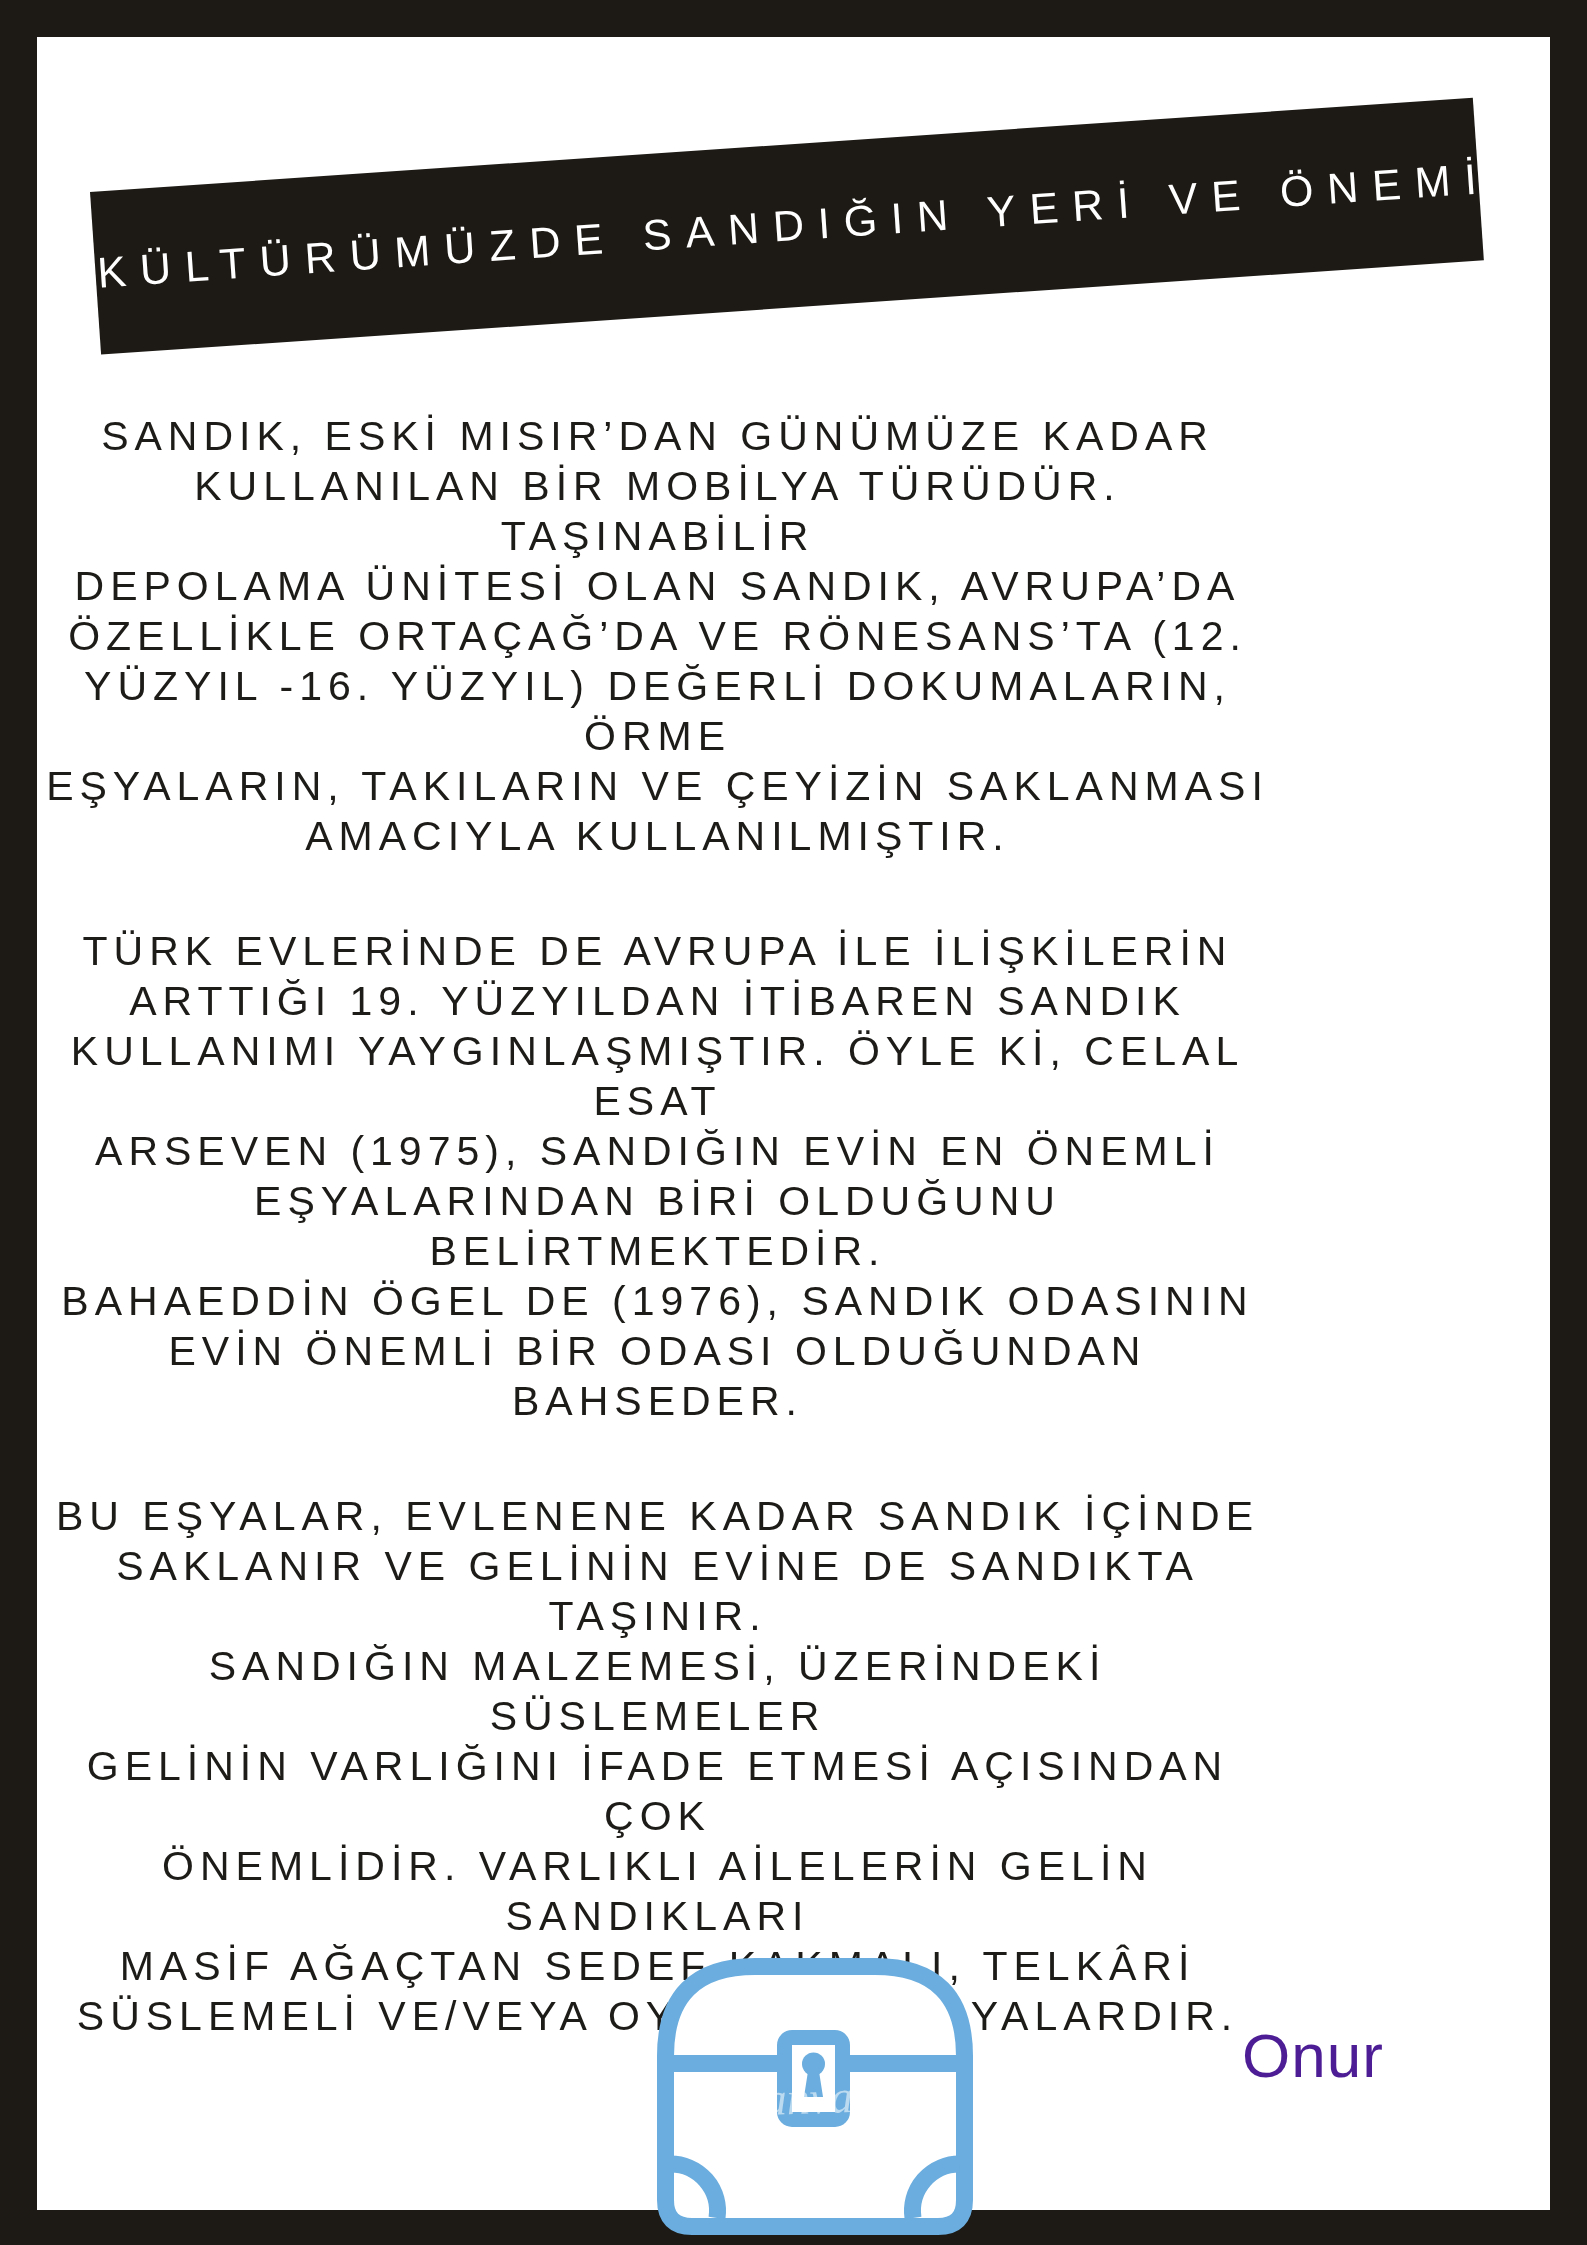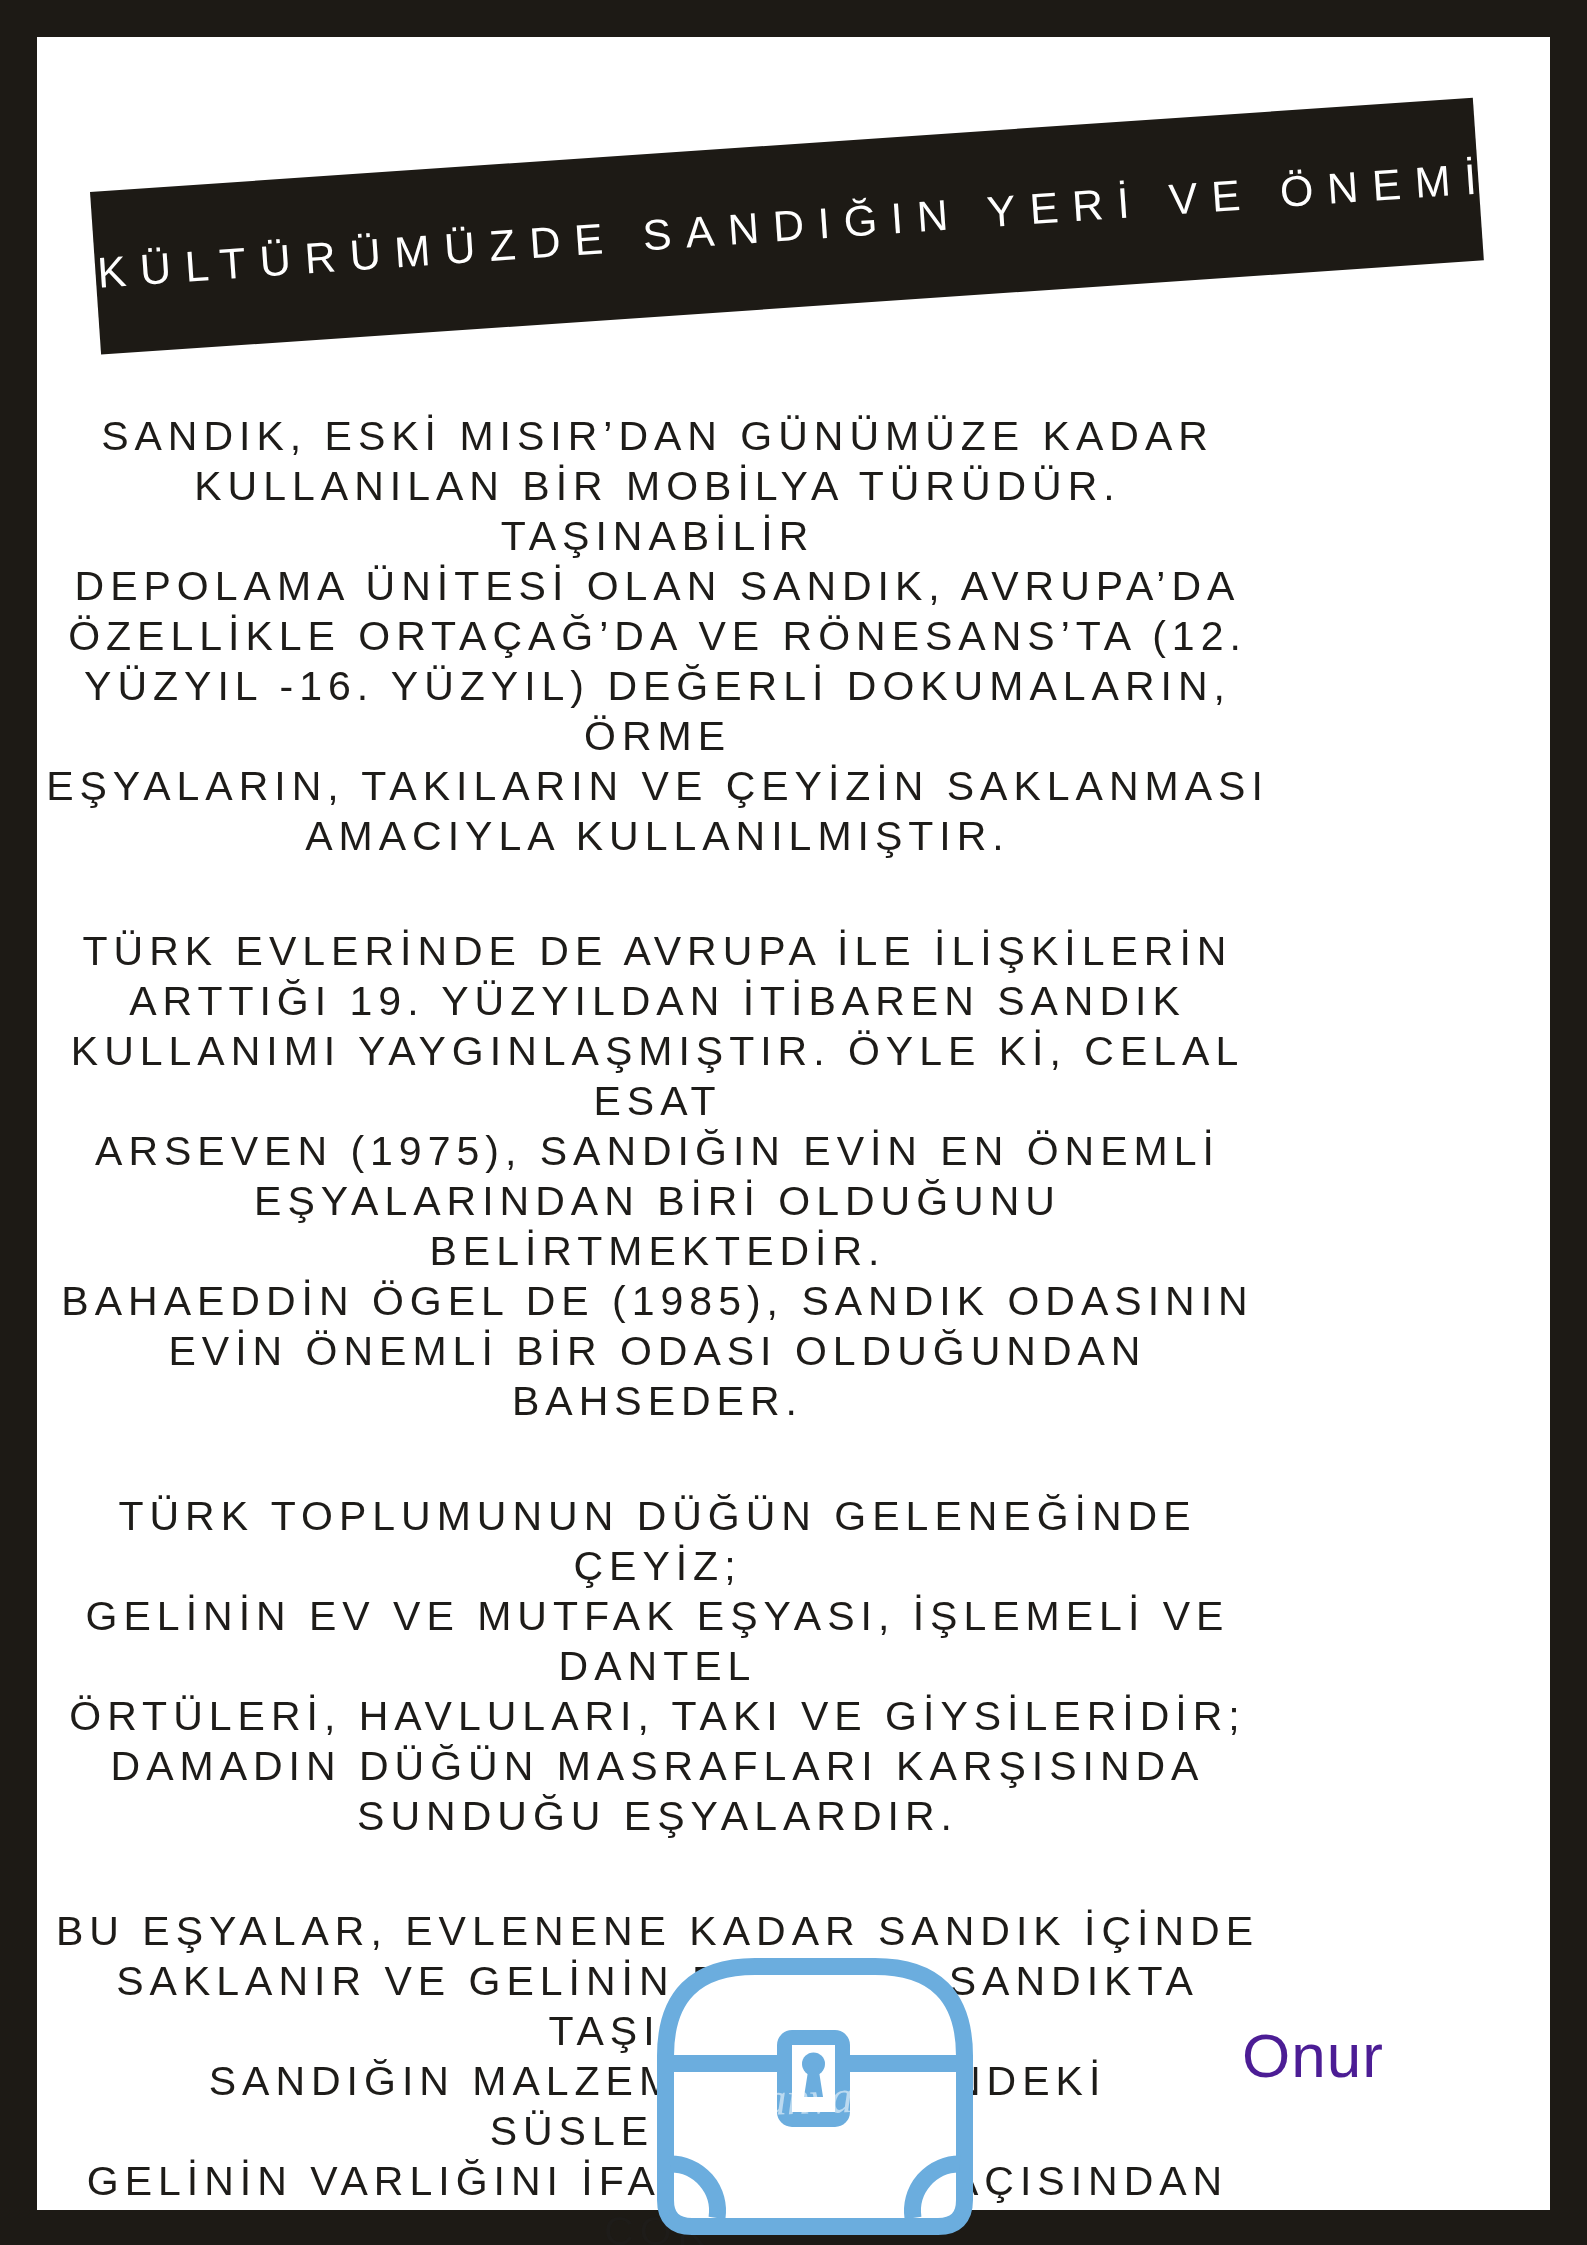--- a/index.html
+++ b/index.html
@@ -109,27 +109,22 @@
 DEPOLAMA ÜNİTESİ OLAN SANDIK, AVRUPA’DA
 ÖZELLİKLE ORTAÇAĞ’DA VE RÖNESANS’TA (12.
 YÜZYIL -16. YÜZYIL) DEĞERLİ DOKUMALARIN, ÖRME
 EŞYALARIN, TAKILARIN VE ÇEYİZİN SAKLANMASI
 AMACIYLA KULLANILMIŞTIR.</p>
     <p>TÜRK EVLERİNDE DE AVRUPA İLE İLİŞKİLERİN
 ARTTIĞI 19. YÜZYILDAN İTİBAREN SANDIK
 KULLANIMI YAYGINLAŞMIŞTIR. ÖYLE Kİ, CELAL ESAT
 ARSEVEN (1975), SANDIĞIN EVİN EN ÖNEMLİ
 EŞYALARINDAN BİRİ OLDUĞUNU BELİRTMEKTEDİR.
-BAHAEDDİN ÖGEL DE (1985), SANDIK ODASININ
+BAHAEDDİN ÖGEL DE (1976), SANDIK ODASININ
 EVİN ÖNEMLİ BİR ODASI OLDUĞUNDAN BAHSEDER.</p>
-    <p>TÜRK TOPLUMUNUN DÜĞÜN GELENEĞİNDE ÇEYİZ;
-GELİNİN EV VE MUTFAK EŞYASI, İŞLEMELİ VE DANTEL
-ÖRTÜLERİ, HAVLULARI, TAKI VE GİYSİLERİDİR;
-DAMADIN DÜĞÜN MASRAFLARI KARŞISINDA
-SUNDUĞU EŞYALARDIR.</p>
     <p>BU EŞYALAR, EVLENENE KADAR SANDIK İÇİNDE
 SAKLANIR VE GELİNİN EVİNE DE SANDIKTA TAŞINIR.
 SANDIĞIN MALZEMESİ, ÜZERİNDEKİ SÜSLEMELER
 GELİNİN VARLIĞINI İFADE ETMESİ AÇISINDAN ÇOK
 ÖNEMLİDİR. VARLIKLI AİLELERİN GELİN SANDIKLARI
 MASİF AĞAÇTAN SEDEF KAKMALI, TELKÂRİ
 SÜSLEMELİ VE/VEYA OYMALI MOBİLYALARDIR.</p>
   </div>
 
   <div class="chest">

